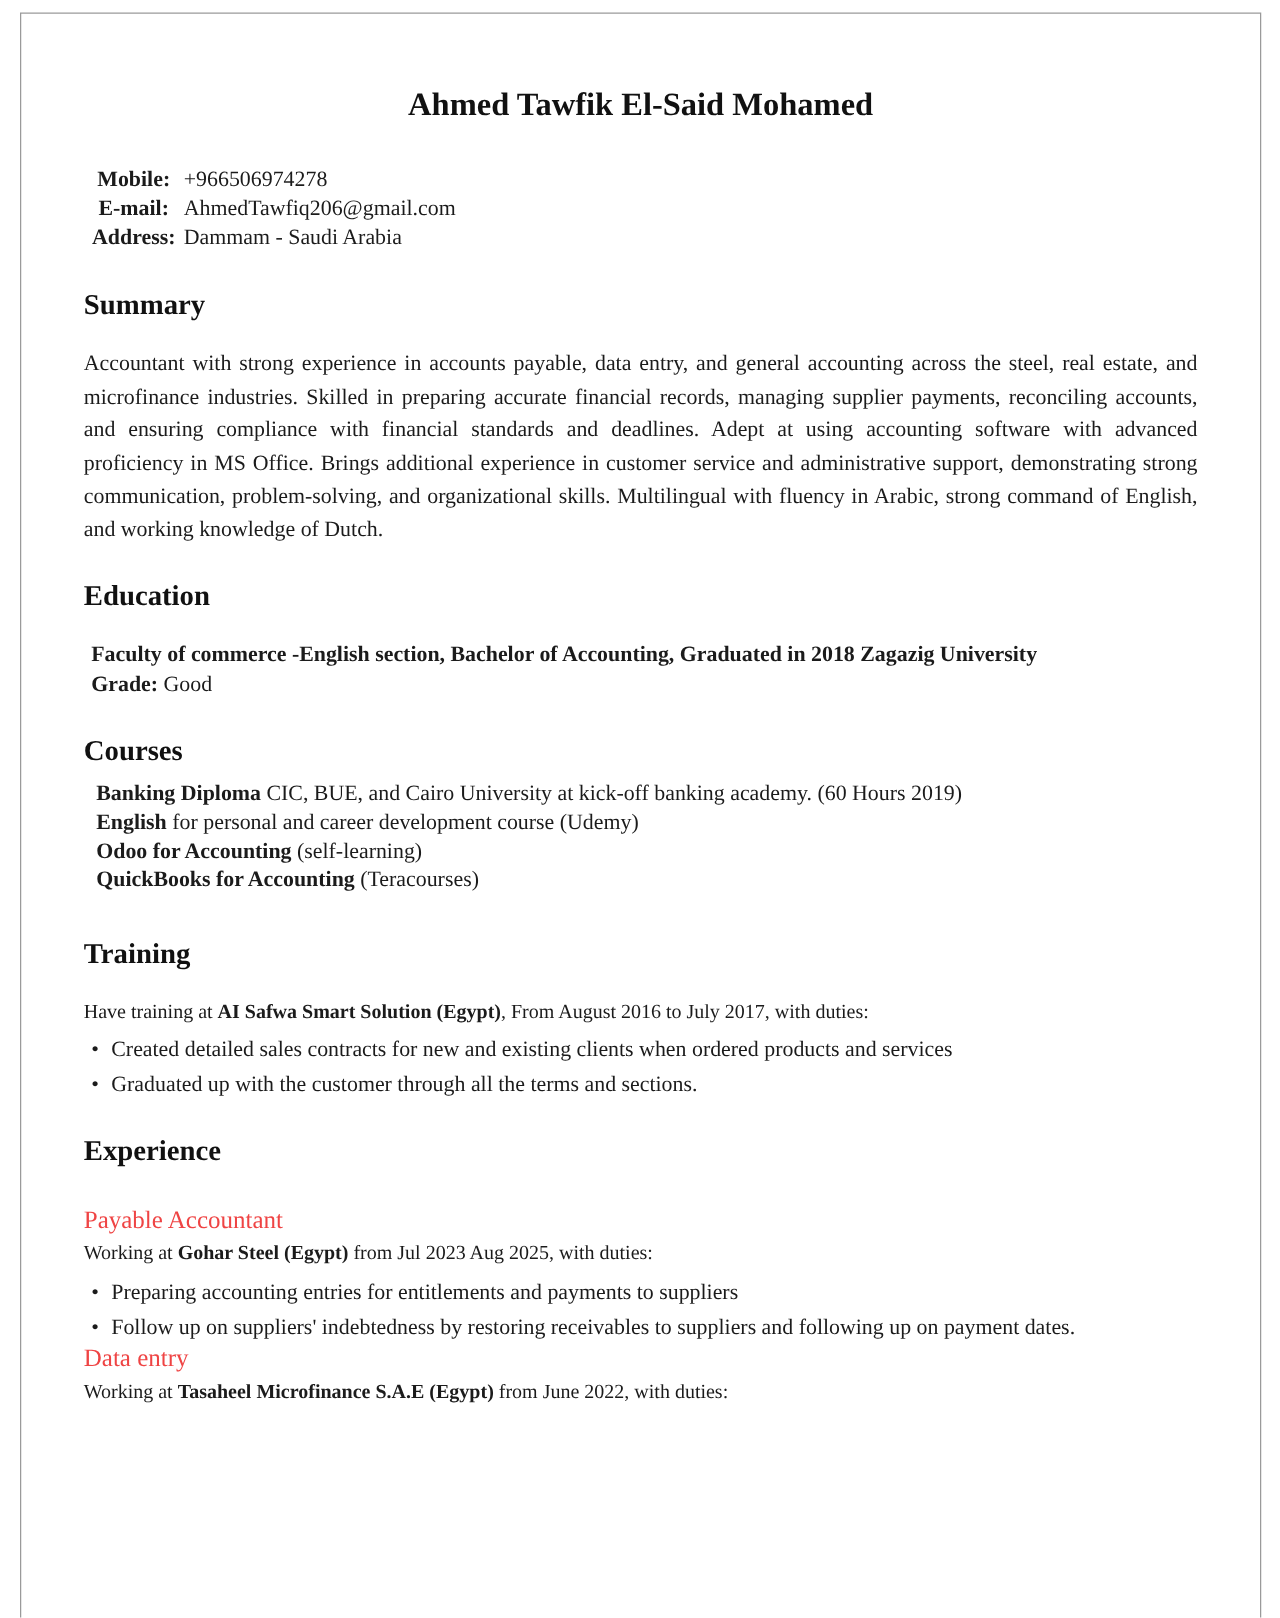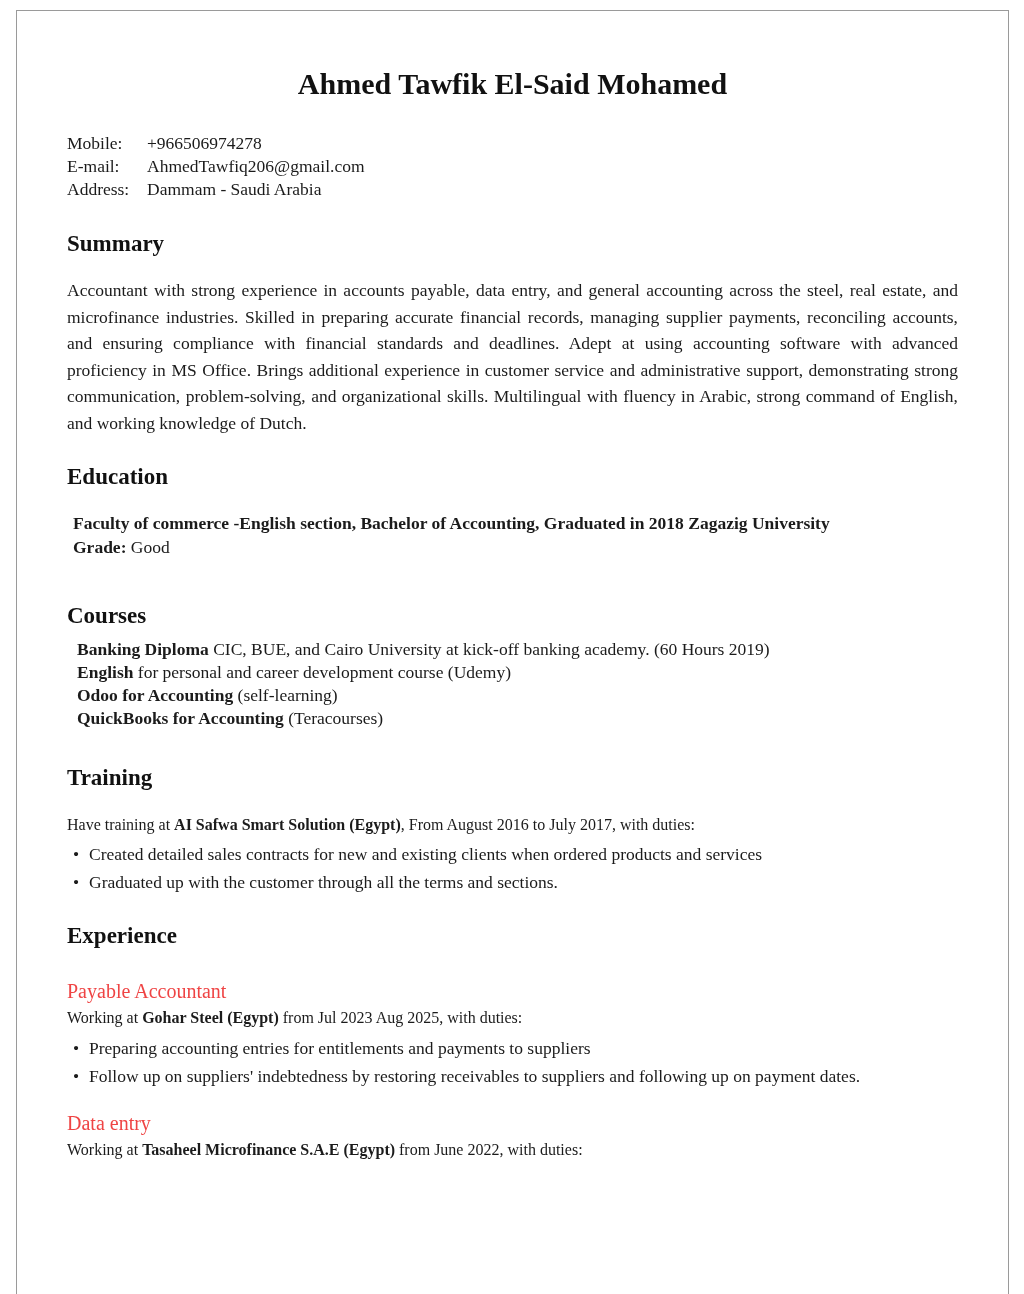--- a/index.html
+++ b/index.html
@@ -13,37 +13,37 @@
   }
   .page {
     position: absolute;
     left: 16px; top: 10px;
     width: 993px; height: 1400px;
     background: #ffffff;
     border: 1px solid #9a9a9a;
     padding: 56px 50px 40px 50px;
   }
   h1.doc-title {
-    font-size: 30px;
+    font-size: 26px;
     font-weight: bold;
     text-align: center;
     line-height: 34px;
     color: #111;
   }
   .contact { margin-top: 31px; font-size: 17.5px; line-height: 23px; }
-  .contact-row .label { display: inline-block; width: 80px; font-weight: normal; }
+  .contact-row .label { display: inline-block; width: 80px; font-weight: bold; text-align: center; }
   h2.section-heading {
     font-size: 23px;
     font-weight: bold;
     line-height: 28px;
     color: #111;
   }
   .h2-summary    { margin-top: 29px; }
   .h2-education  { margin-top: 26px; }
-  .h2-courses    { margin-top: 43px; }
+  .h2-courses    { margin-top: 28px; }
   .h2-training   { margin-top: 34px; }
   .h2-experience { margin-top: 26px; }
   p.summary-body {
     margin-top: 19px;
     font-size: 17.5px;
     line-height: 26.6px;
     text-align: justify;
   }
   .edu-block { margin-top: 20px; margin-left: 6px; font-size: 17.5px; line-height: 24px; }
   .bold { font-weight: bold; }
@@ -51,21 +51,21 @@
   p.intro-line { font-size: 16px; line-height: 24px; }
   .intro-training { margin-top: 21px; }
   ul.bullets { list-style: none; font-size: 17.5px; line-height: 27.5px; }
   ul.bullets li { position: relative; padding-left: 22px; }
   ul.bullets li::before { content: "\2022"; position: absolute; left: 6px; }
   .bullets-training { margin-top: 4px; }
   h3.job-title { font-size: 20px; font-weight: normal; line-height: 24px; color: #ef4444; }
   .job1-title { margin-top: 29px; }
   .job-intro { margin-top: 3px; }
   .job-bullets { margin-top: 5px; }
-  .job2-title { margin-top: 21px; }
+  .job2-title { }
 </style>
 </head>
 <body>
 
 <div class="page">
 
   <h1 class="doc-title">Ahmed Tawfik El-Said Mohamed</h1>
 
   <div class="contact">
     <div class="contact-row">

